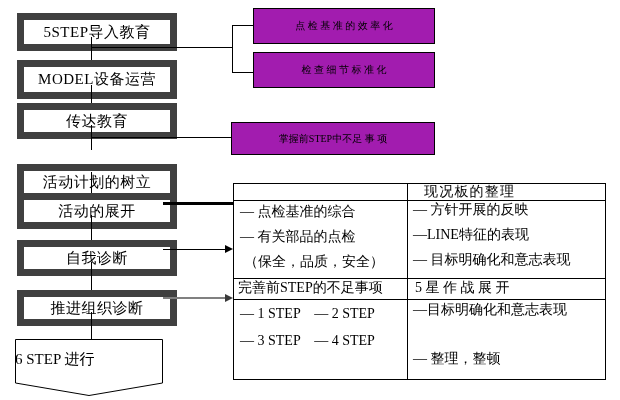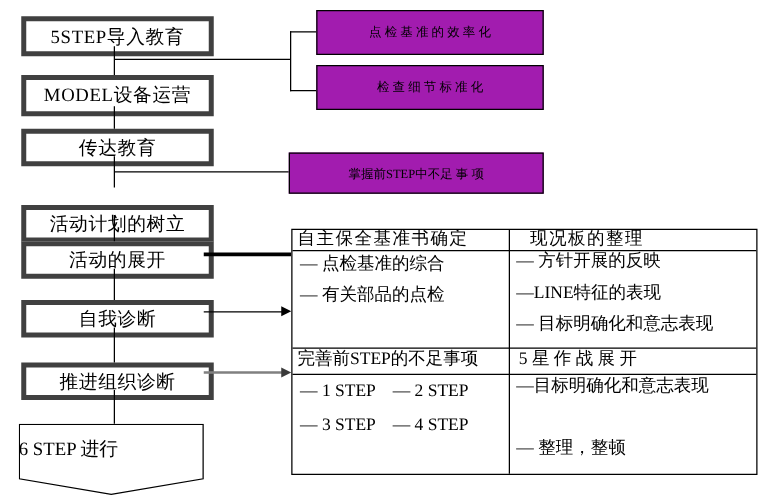--- a/index.html
+++ b/index.html
@@ -2,21 +2,21 @@
 <html><head>
 <meta charset="utf-8">
 <style>
   html,body{margin:0;padding:0;background:#fff;}
   .canvas{
     position:relative;width:620px;height:400px;background:#ffffff;
     font-family:"Liberation Serif","DejaVu Serif",serif;color:#000;overflow:hidden;
   }
   
   .fbox{
-    position:absolute;left:17px;width:146px;border:4px solid #404040;background:#fff;
+    position:absolute;left:17px;width:146px;border:7px solid #404040;background:#fff;
     display:flex;align-items:center;justify-content:center;
     font-size:15px;letter-spacing:.5px;white-space:nowrap;
   }
   
   .cbox{
     position:absolute;border:1px solid #000;background:#a21caf;
     display:flex;align-items:center;justify-content:center;
     font-size:10px;white-space:nowrap;
   }
   
@@ -83,25 +83,25 @@
   <div class="cbox" style="left:253px;top:52px;width:180px;height:34px">检 查 细 节 标 准 化</div>
 
   <div class="cbox" style="left:231px;top:122px;width:202px;height:31px">掌握前STEP中不足 事 项</div>
 
   <div class="stable">
     <div class="tline" style="left:173px;top:0;width:1px;height:195px"></div>
     <div class="tline" style="left:0;top:16px;width:371px;height:1px"></div>
     <div class="tline" style="left:0;top:94px;width:371px;height:1px"></div>
     <div class="tline" style="left:0;top:115px;width:371px;height:1px"></div>
 
-    <div class="tcell theader" style="left:4px;top:0">自主保全基准书确定</div>
     <div class="tcell theader" style="left:190px;top:0">现况板的整理</div>
 
     <div class="tcell" style="left:6px;top:20px">— 点检基准的综合</div>
     <div class="tcell" style="left:6px;top:45px">— 有关部品的点检</div>
+    <div class="tcell" style="left:10px;top:70px">（保全，品质，安全）</div>
 
     <div class="tcell" style="left:179px;top:18px">— 方针开展的反映</div>
     <div class="tcell" style="left:179px;top:43px">—LINE特征的表现</div>
     <div class="tcell" style="left:179px;top:68px">— 目标明确化和意志表现</div>
 
     <div class="tcell" style="left:4px;top:96px">完善前STEP的不足事项</div>
     <div class="tcell" style="left:181px;top:96px">5 星 作 战 展 开</div>
 
     <div class="tcell" style="left:6px;top:122px">— 1 STEP　— 2 STEP</div>
     <div class="tcell" style="left:6px;top:149px">— 3 STEP　— 4 STEP</div>

